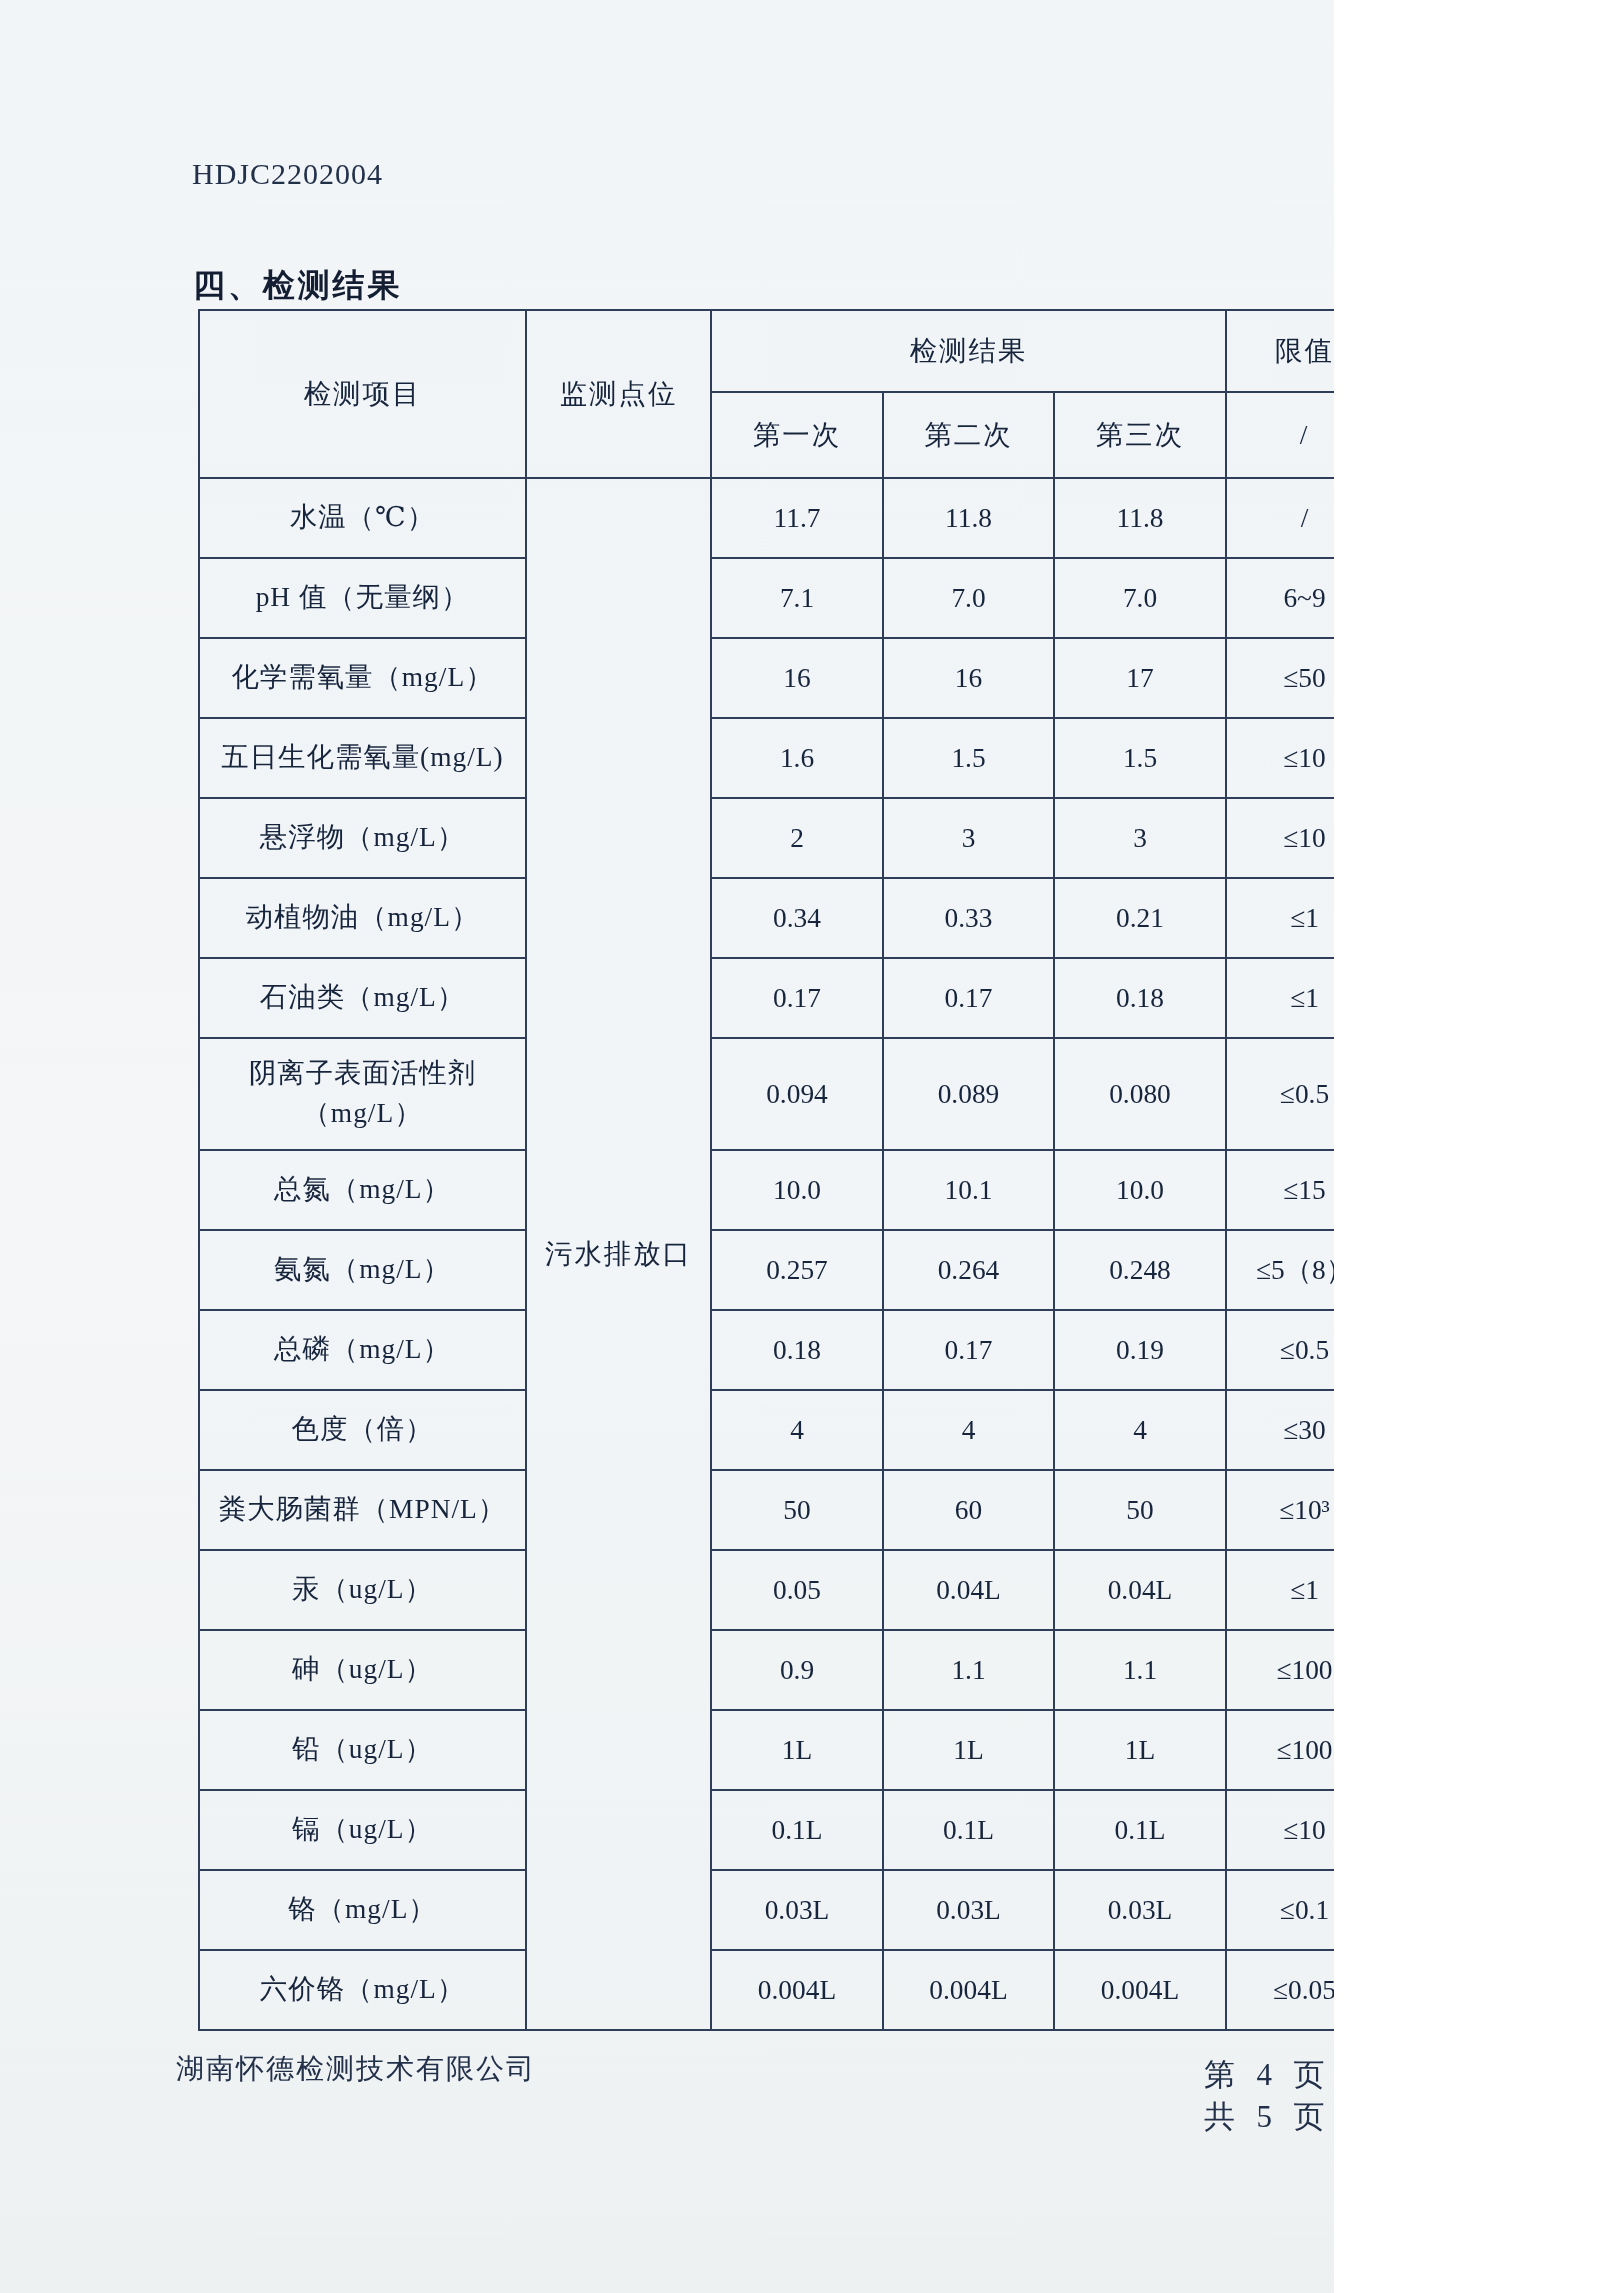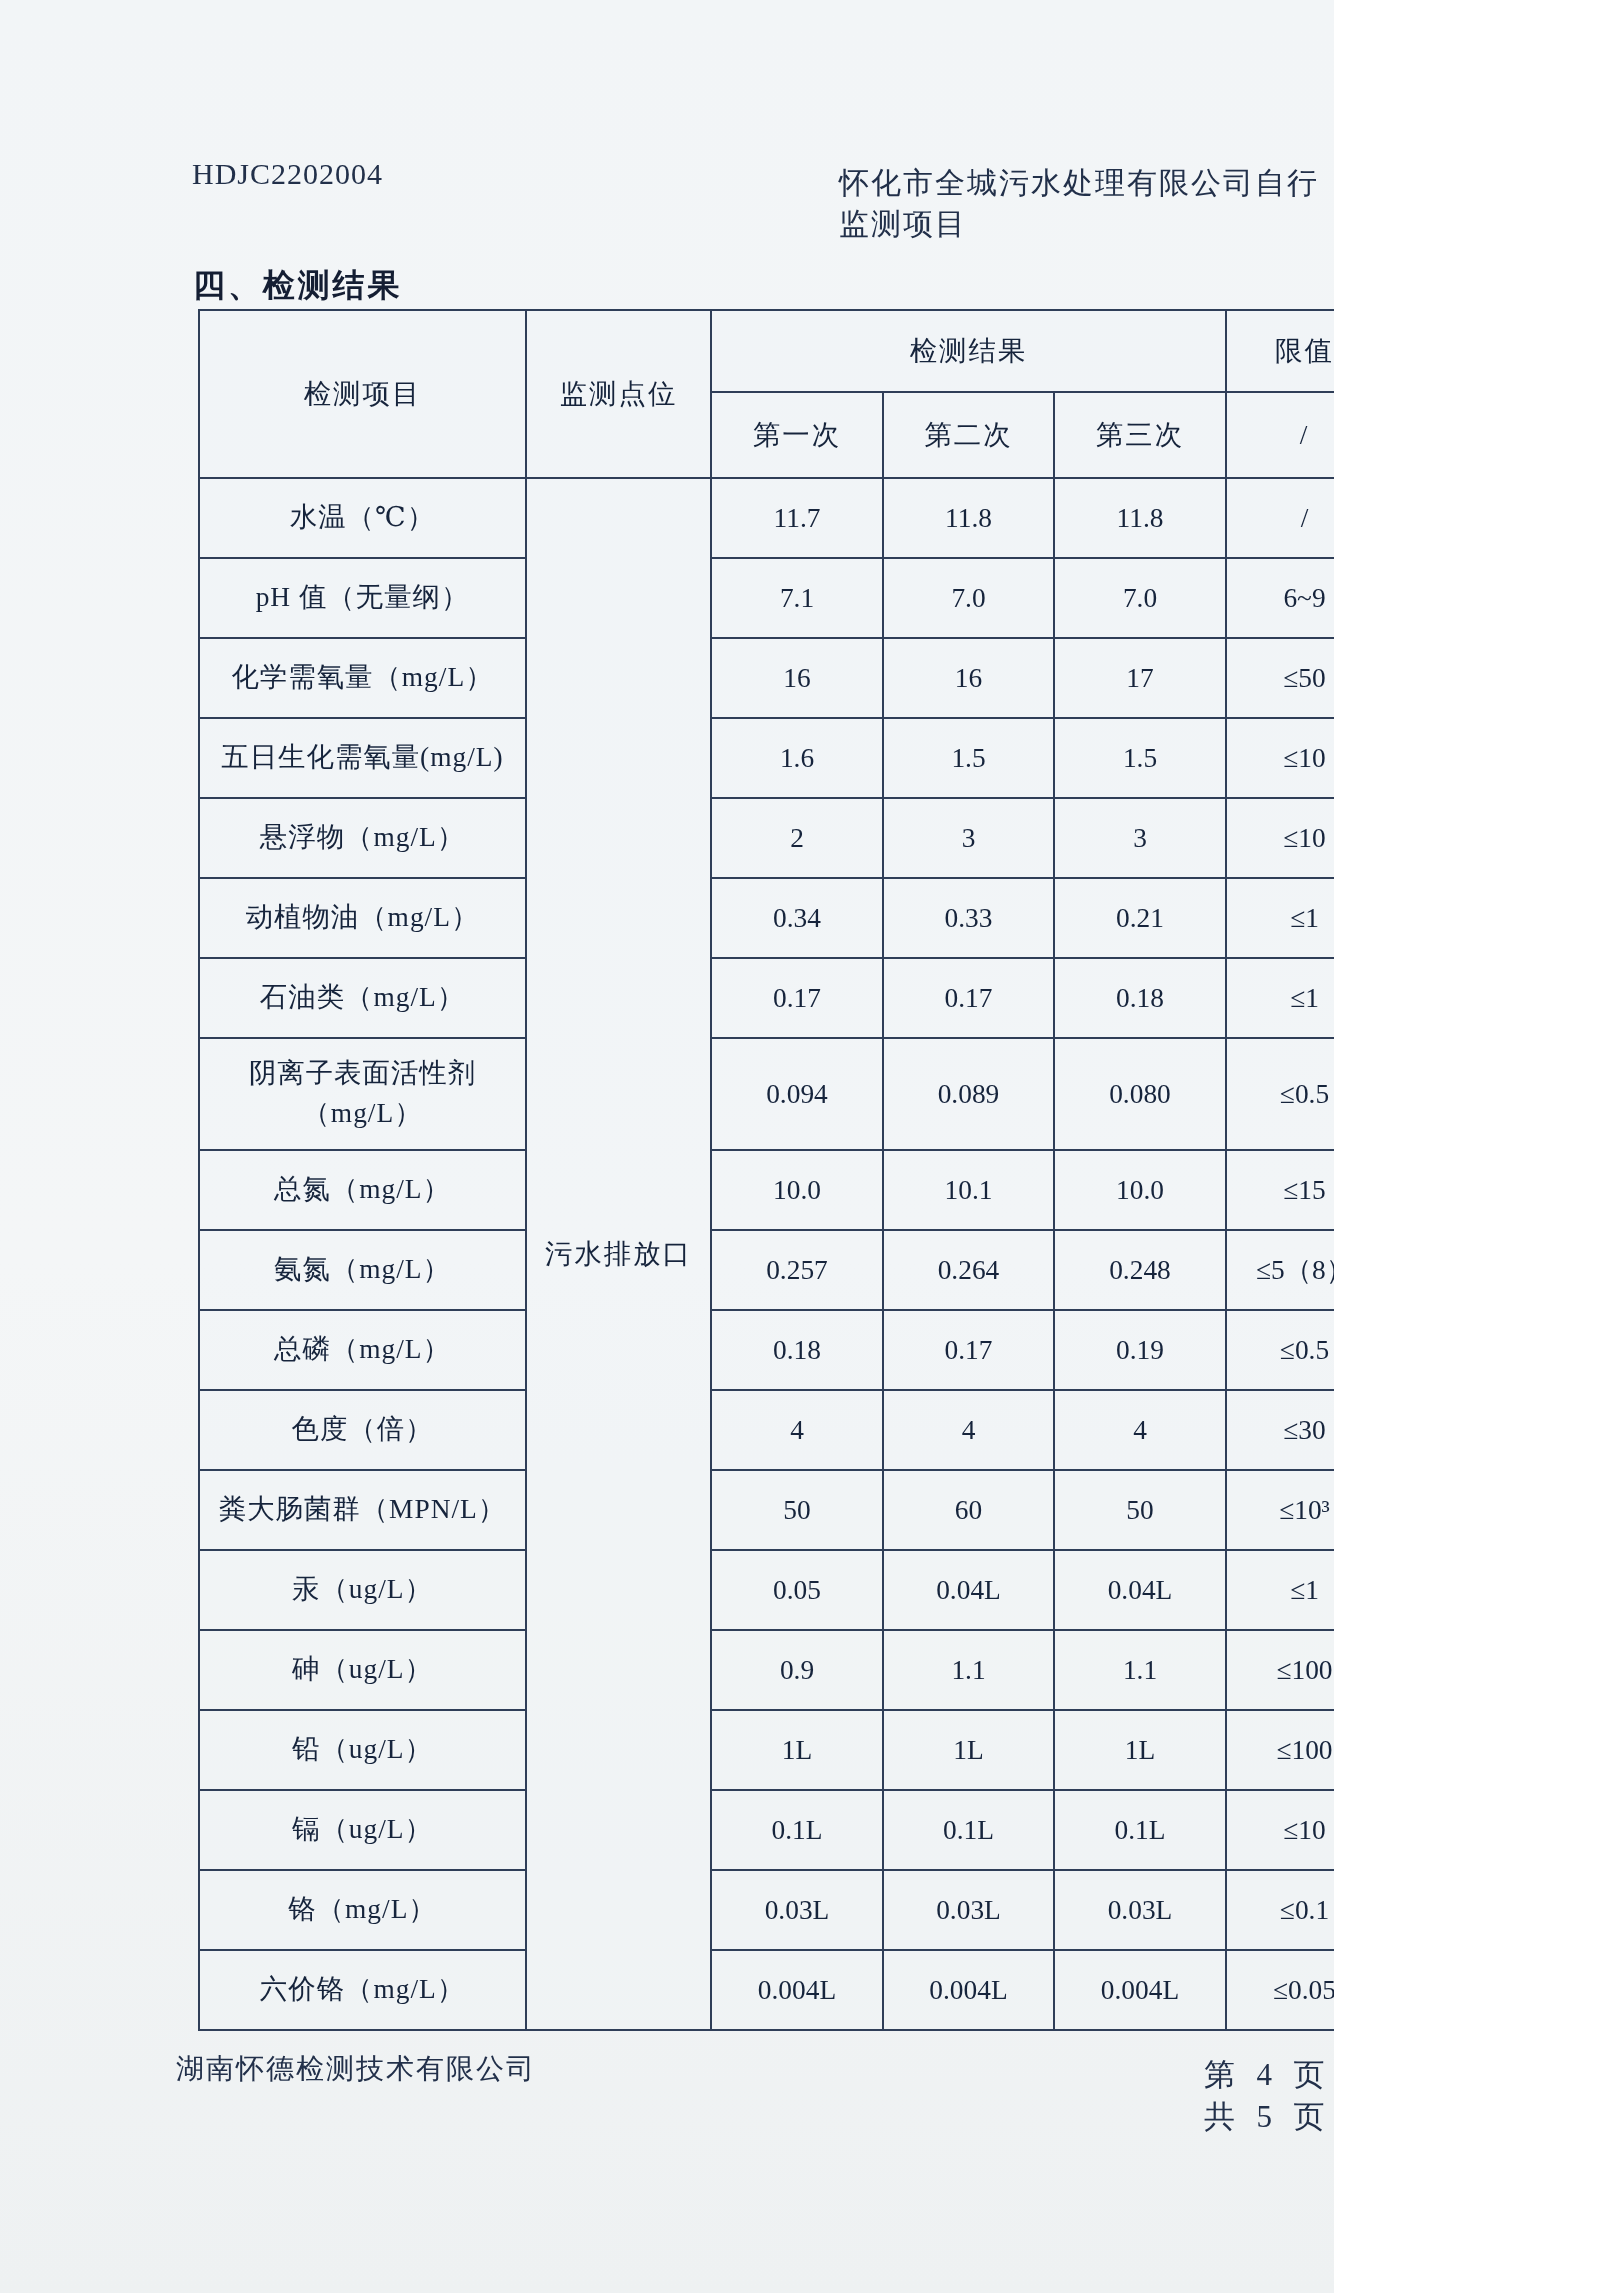--- a/index.html
+++ b/index.html
@@ -72,21 +72,20 @@
   .stamp .s2{font-size:33px;margin-bottom:5.9px;opacity:.75;}
   .stamp .s3{margin-bottom:9.8px;opacity:.9;}
   .stamp .s4{transform:rotate(-10deg) scaleY(1.25);opacity:.8;}
 </style>
 </head>
 <body>
 
 <div class="page">
 
   <div class="header-left">HDJC2202004</div>
-  <div class="header-right">怀化市全城污水处理有限公司自行监测项目</div>
 
   <div class="section-title">四、检测结果</div>
 
   <div class="table-wrap">
     <table class="report">
       <colgroup>
         <col style="width:327px">
           <col style="width:185px">
           <col style="width:172px">
         <col style="width:171px">

